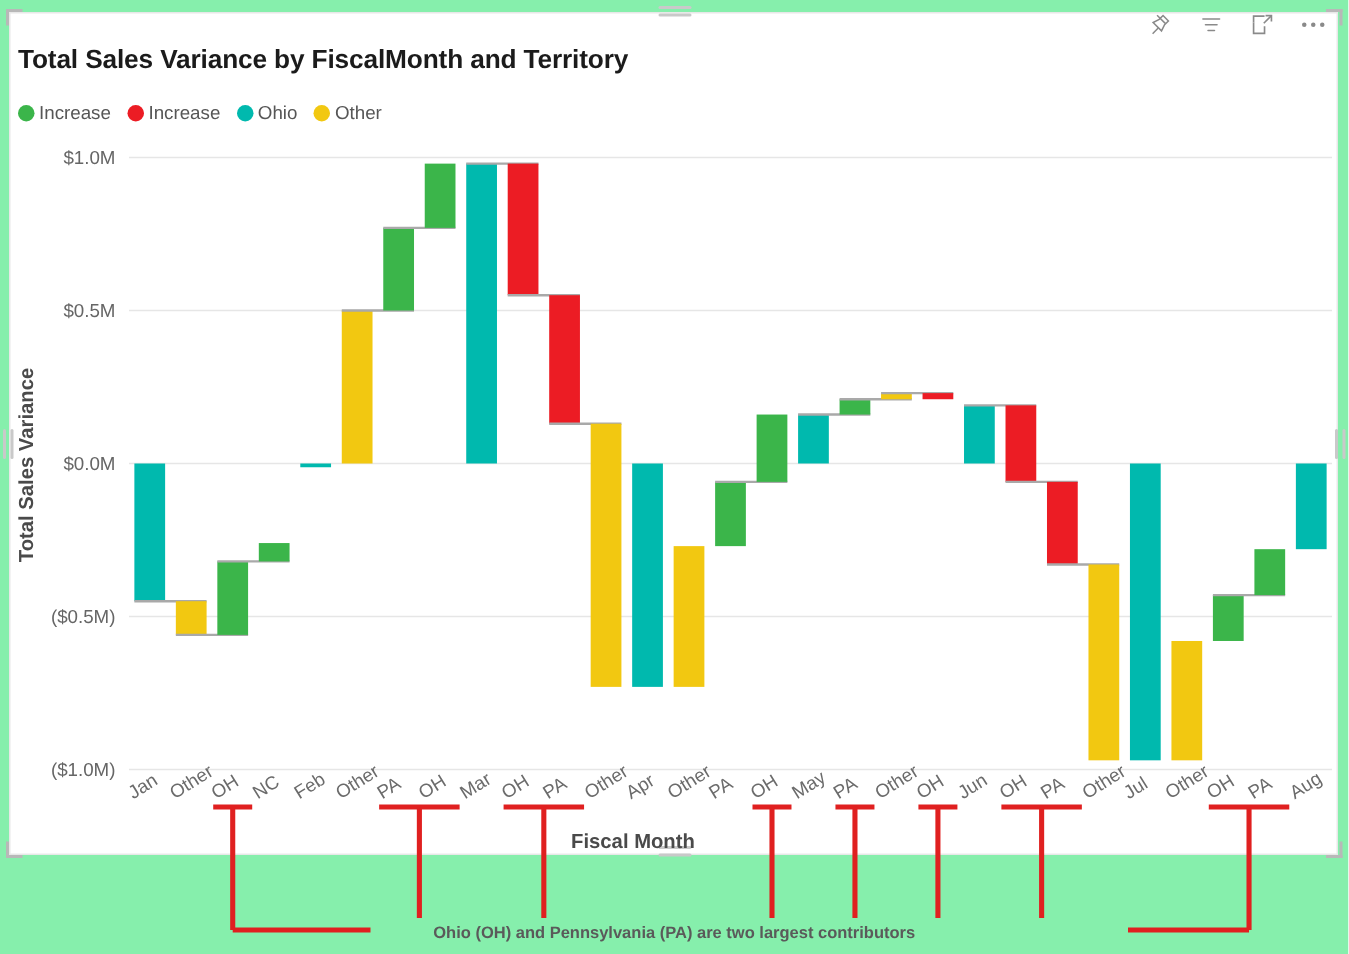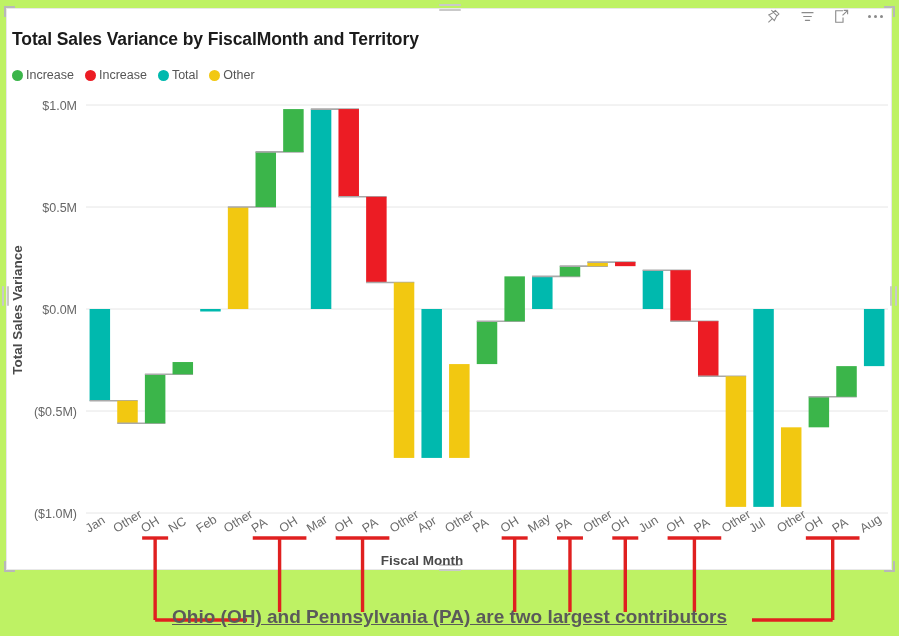--- a/index.html
+++ b/index.html
@@ -6,21 +6,21 @@
   html, body {
     margin: 0; padding: 0;
     width: 899px; height: 636px;
     background: #ffffff;
     font-family: "Liberation Sans", sans-serif;
     overflow: hidden;
   }
   #root {
     position: relative;
     width: 899px; height: 636px;
-    background: #bef264;
+    background: #86efac;
   }
 
   
   .tile-frame {
     position: absolute;
     left: 6px; top: 8px;
     width: 886px; height: 562px;
     border: 1px solid #e8e8e8;
     background: #ffffff;
   }
@@ -129,25 +129,24 @@
   }
   .gridline { stroke: #e6e6e6; stroke-width: 1; }
   .connector { stroke: #a9a9a9; stroke-width: 1.6; }
 
   
   .annot-text {
     position: absolute;
     left: 0; right: 0;
     bottom: 8px;
     text-align: center;
-    font-size: 19px;
+    font-size: 11px;
     font-weight: bold;
     color: #5a5a5a;
     font-family: "Liberation Sans", sans-serif;
-    text-decoration: underline;
   }
   svg.annot { position: absolute; left: 0; top: 0; pointer-events: none; }
 </style>
 </head>
 <body>
 
 <div id="root">
 
   <div class="tile-frame"></div>
   <div class="corner tl"></div>
@@ -203,21 +202,21 @@
     <div class="legend-item">
       <span class="legend-dot" style="background:#3BB54A"></span>
       <span class="legend-label">Increase</span>
     </div>
     <div class="legend-item">
       <span class="legend-dot" style="background:#EC1C24"></span>
       <span class="legend-label">Increase</span>
     </div>
     <div class="legend-item">
       <span class="legend-dot" style="background:#00B9AE"></span>
-      <span class="legend-label">Total</span>
+      <span class="legend-label">Ohio</span>
     </div>
     <div class="legend-item">
       <span class="legend-dot" style="background:#F2C811"></span>
       <span class="legend-label">Other</span>
     </div>
   </div>
 
   <div class="plot-wrap">
     <svg class="chart" id="chart-svg" width="899" height="636">
         <line x1="86" y1="105" x2="888" y2="105" class="gridline"></line>

